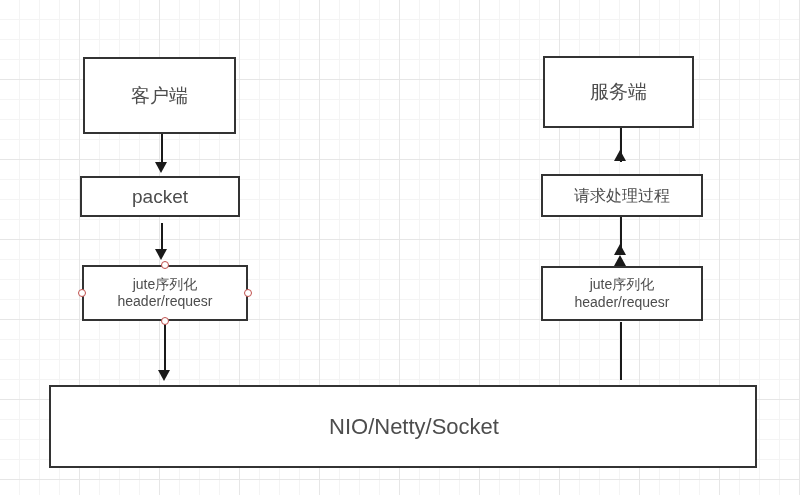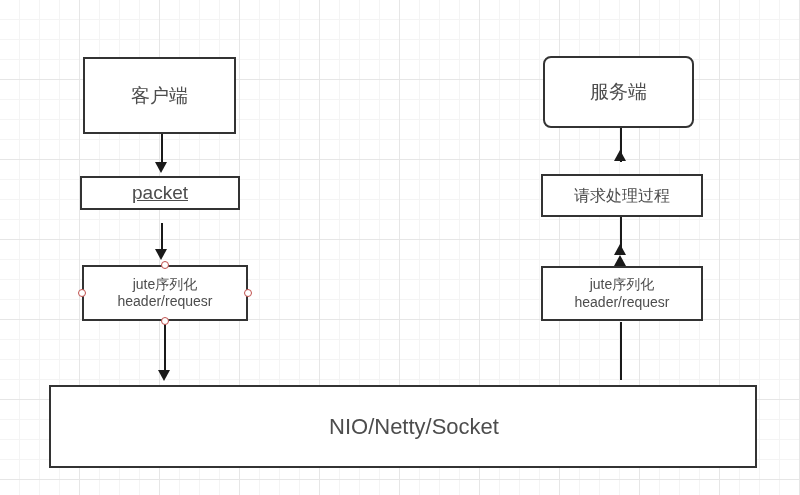--- a/index.html
+++ b/index.html
@@ -34,23 +34,23 @@
     color: #4d4d4d;
     line-height: 1.25;
     z-index: 3;
   }
   .node .label {
     display: block;
     width: 100%;
     white-space: pre-line;
   }
   .n-client    { left: 83px;  top: 57px;  width: 153px; height: 77px;  font-size: 19px; }
-  .n-packet    { left: 80px;  top: 176px; width: 160px; height: 34px;  font-size: 19px; text-decoration: underline; }
+  .n-packet    { left: 80px;  top: 176px; width: 160px; height: 41px;  font-size: 19px; }
   .n-jute-left { left: 82px;  top: 265px; width: 166px; height: 56px;  font-size: 14px; }
-  .n-server    { left: 543px; top: 56px;  width: 151px; height: 72px;  font-size: 19px; border-radius: 8px; }
+  .n-server    { left: 543px; top: 56px;  width: 151px; height: 72px;  font-size: 19px; }
   .n-process   { left: 541px; top: 174px; width: 162px; height: 43px;  font-size: 16px; text-align: center; }
   .n-jute-right{ left: 541px; top: 266px; width: 162px; height: 55px;  font-size: 14px; }
   .n-transport { left: 49px;  top: 385px; width: 708px; height: 83px;  font-size: 22px; padding-left: 22px; }
 
   
   .conn {
     position: absolute;
     background: #1a1a1a;
     width: 2px;
     z-index: 2;

